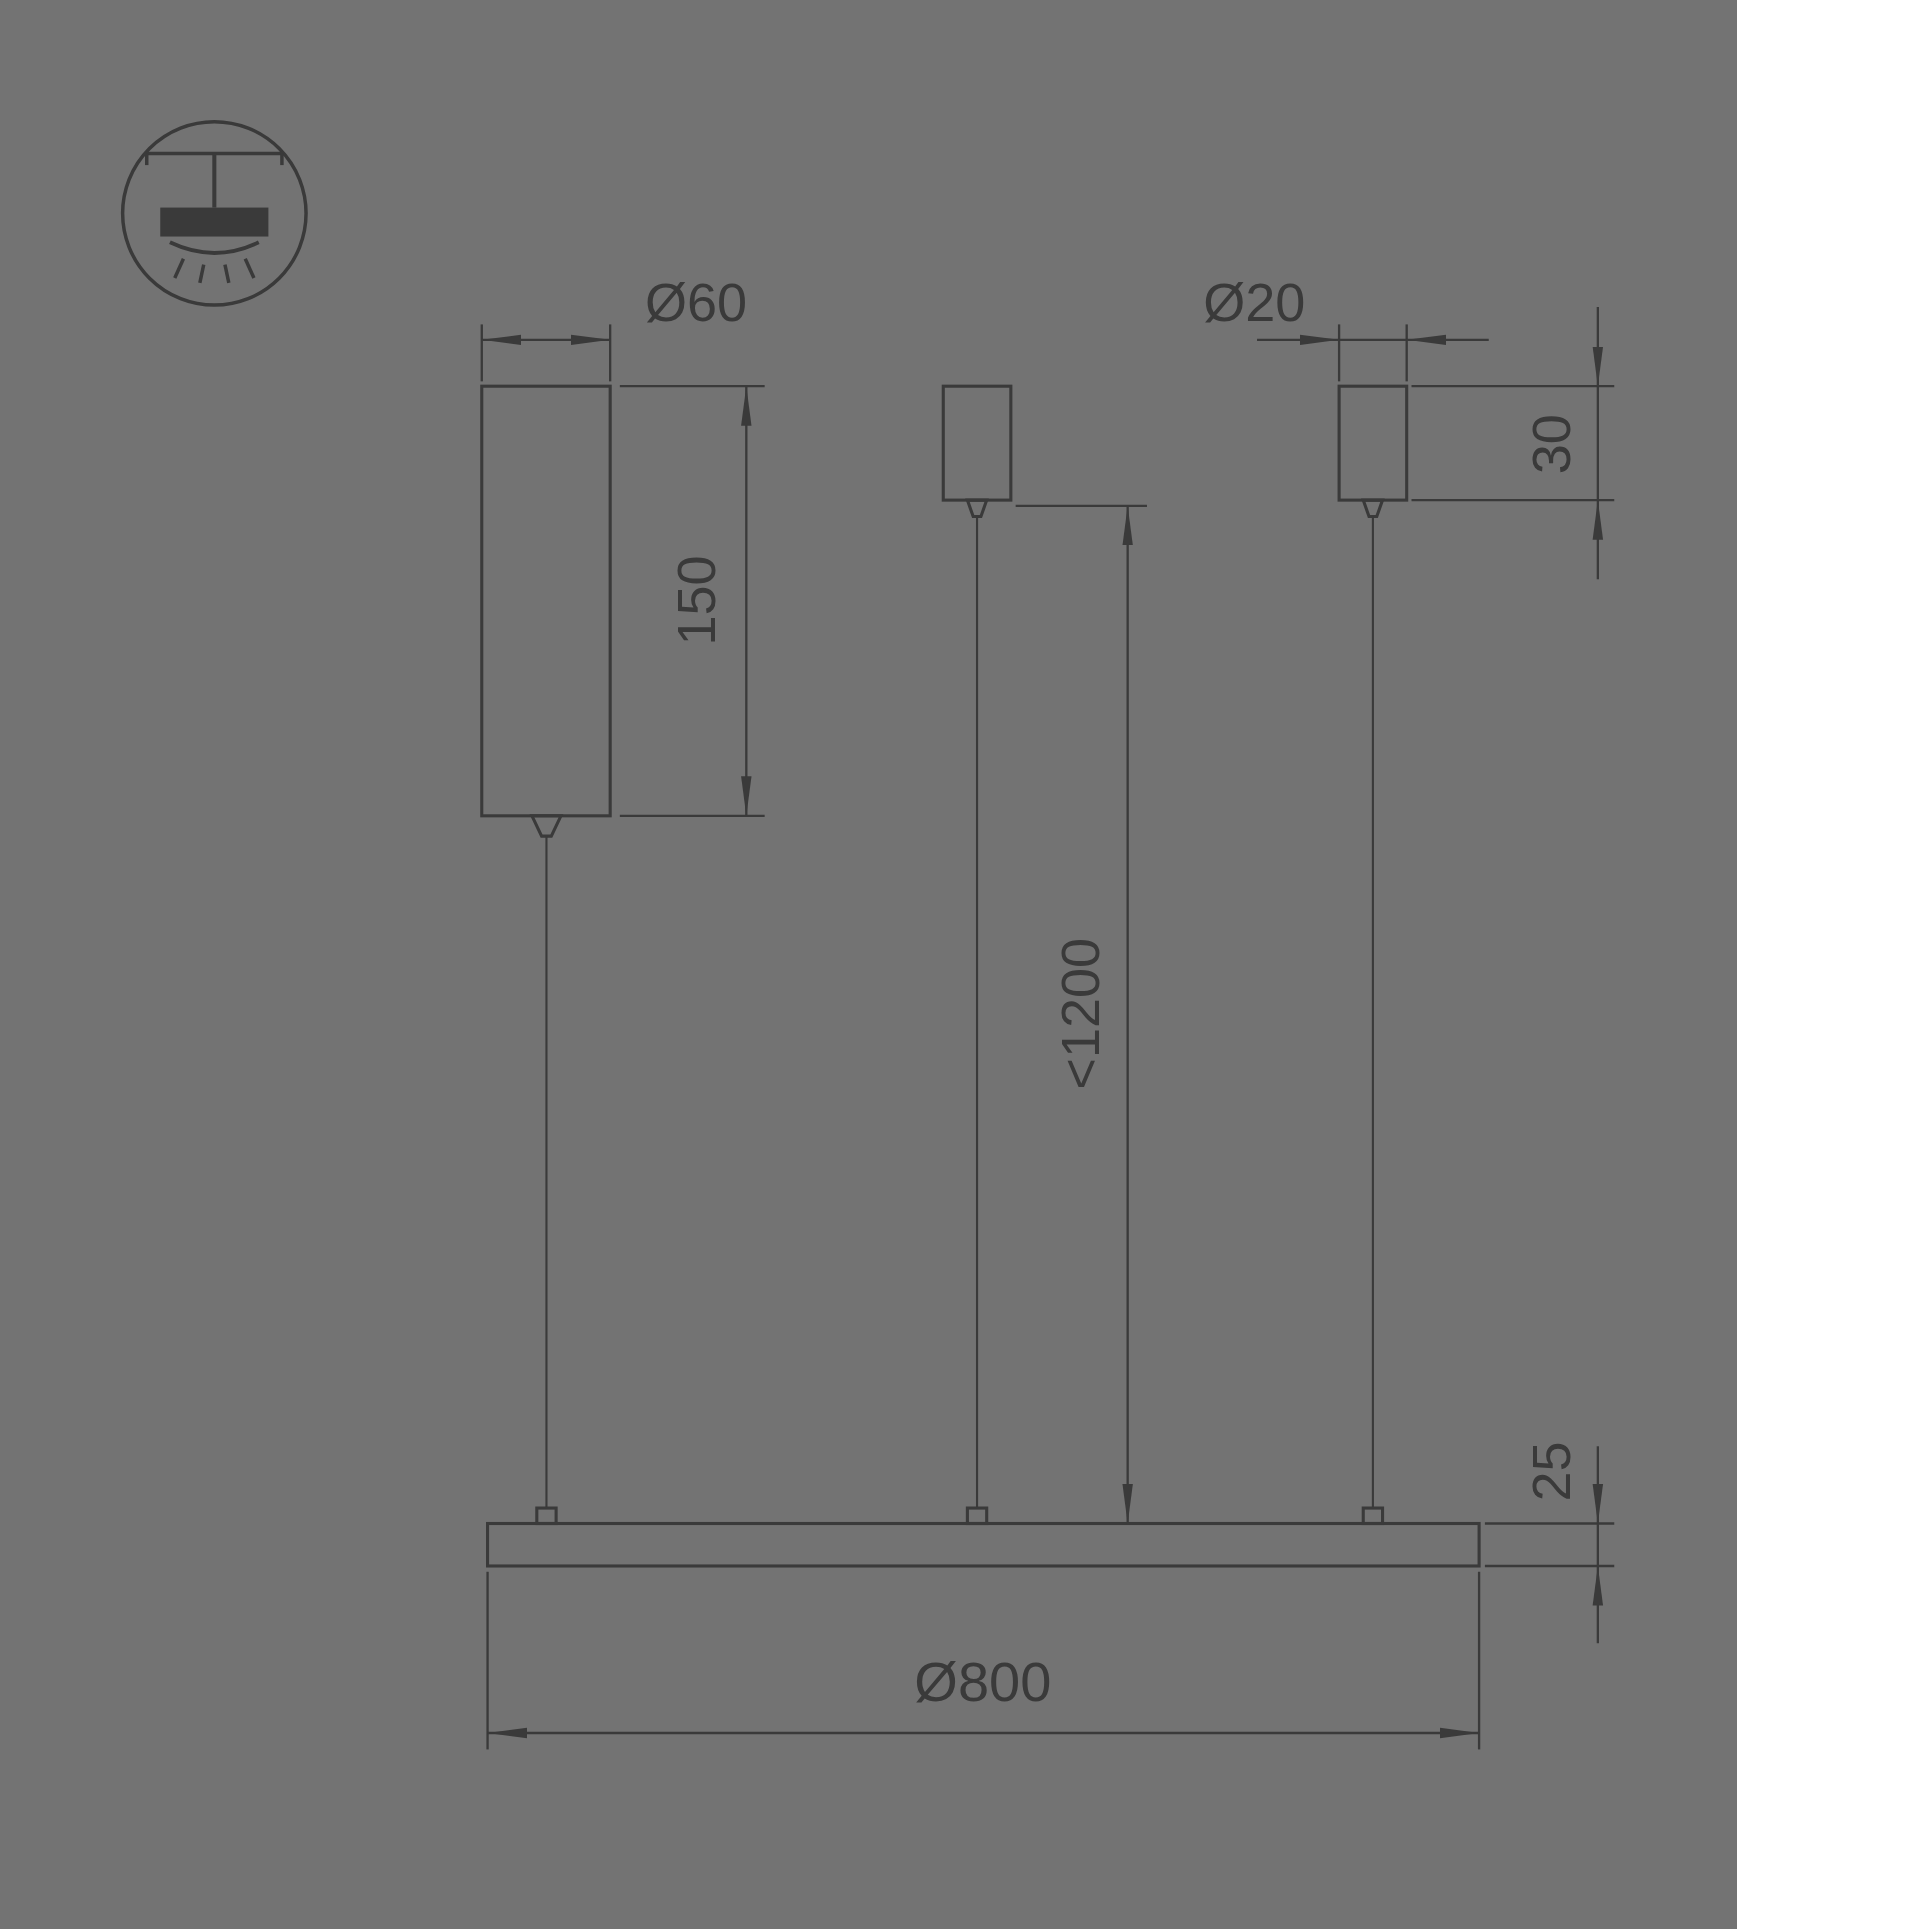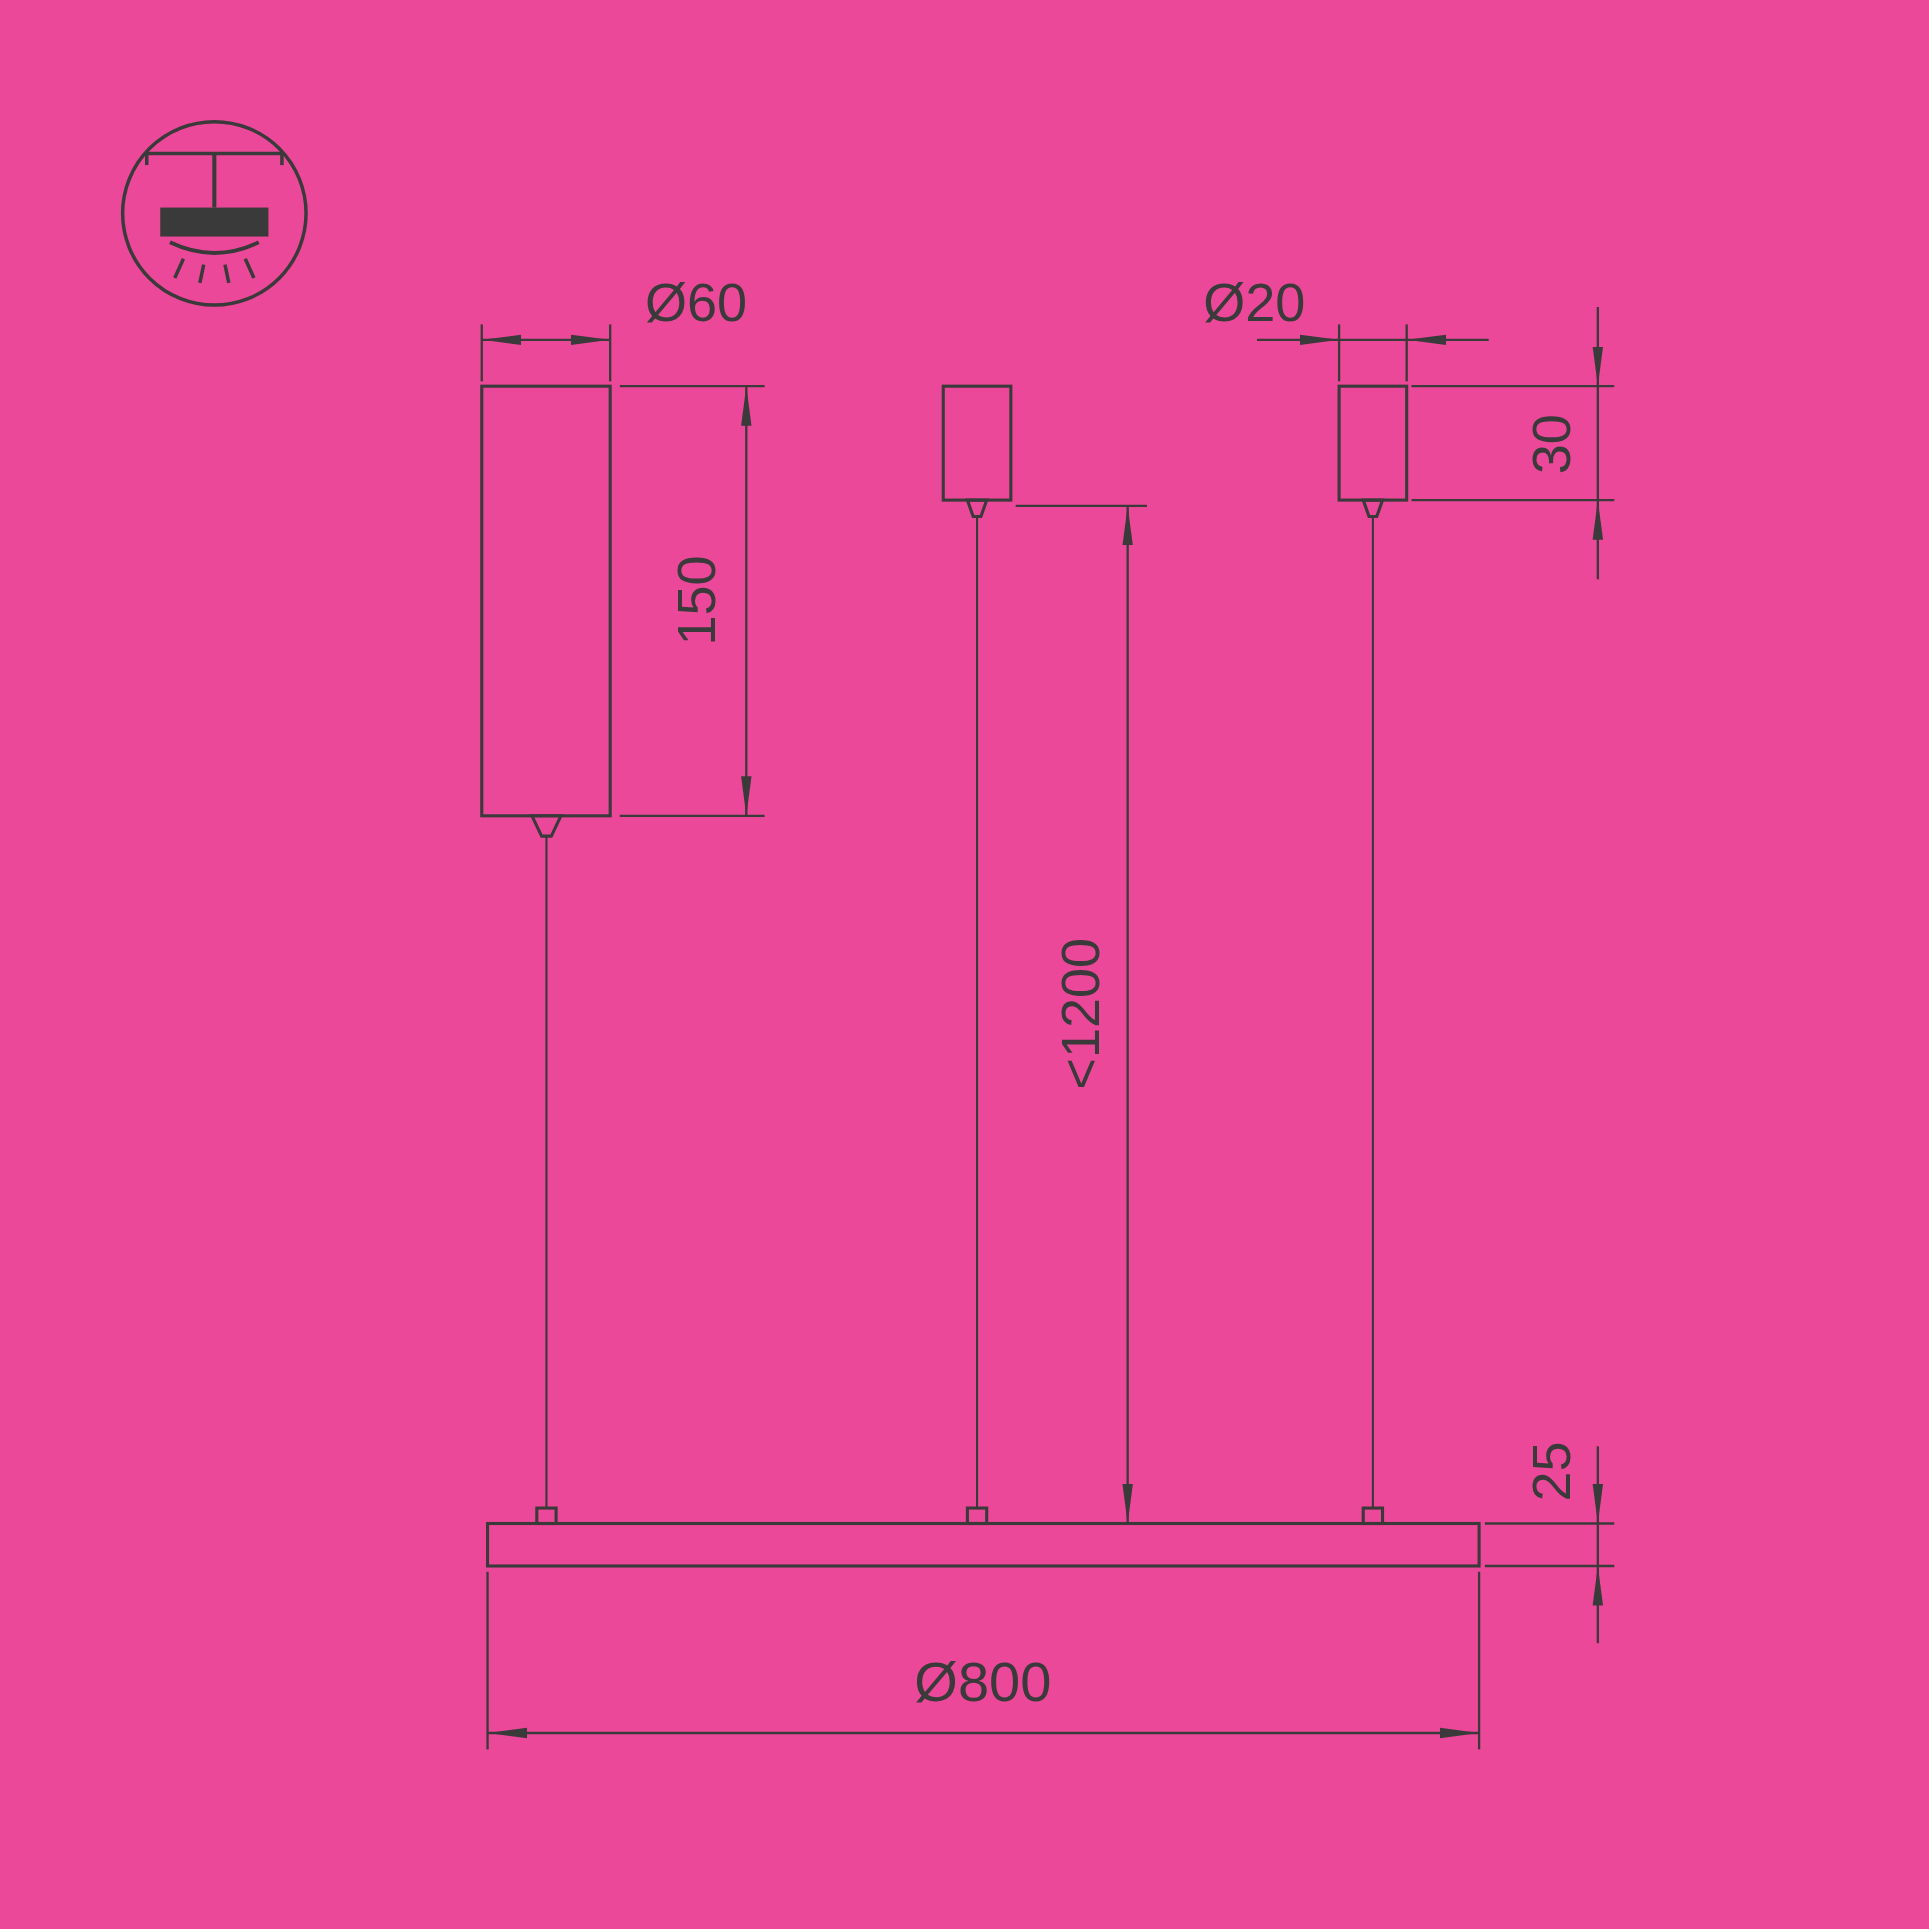--- a/index.html
+++ b/index.html
@@ -1,20 +1,20 @@
 <!DOCTYPE html>
 <html><head>
 <meta charset="utf-8">
 <style>
   html, body { margin: 0; padding: 0; background: #ffffff; }
   .canvas {
     position: relative;
-    width: 1929px;
+    width: 1737px;
     height: 1929px;
-    background: #ec4899;
+    background: #737373;
     font-family: "Liberation Sans", sans-serif;
   }
   svg { display: block; }
   .outline { fill: none; stroke-width: 3.2; stroke-linecap: butt; }
   .wire    { fill: none; stroke-width: 2.2; }
   .dim     { fill: none; stroke-width: 2.4; }
   .icon-stroke { fill: none; stroke-width: 3.6; }
   .dim-label {
     font-family: "Liberation Sans", sans-serif;
     font-size: 56px;

